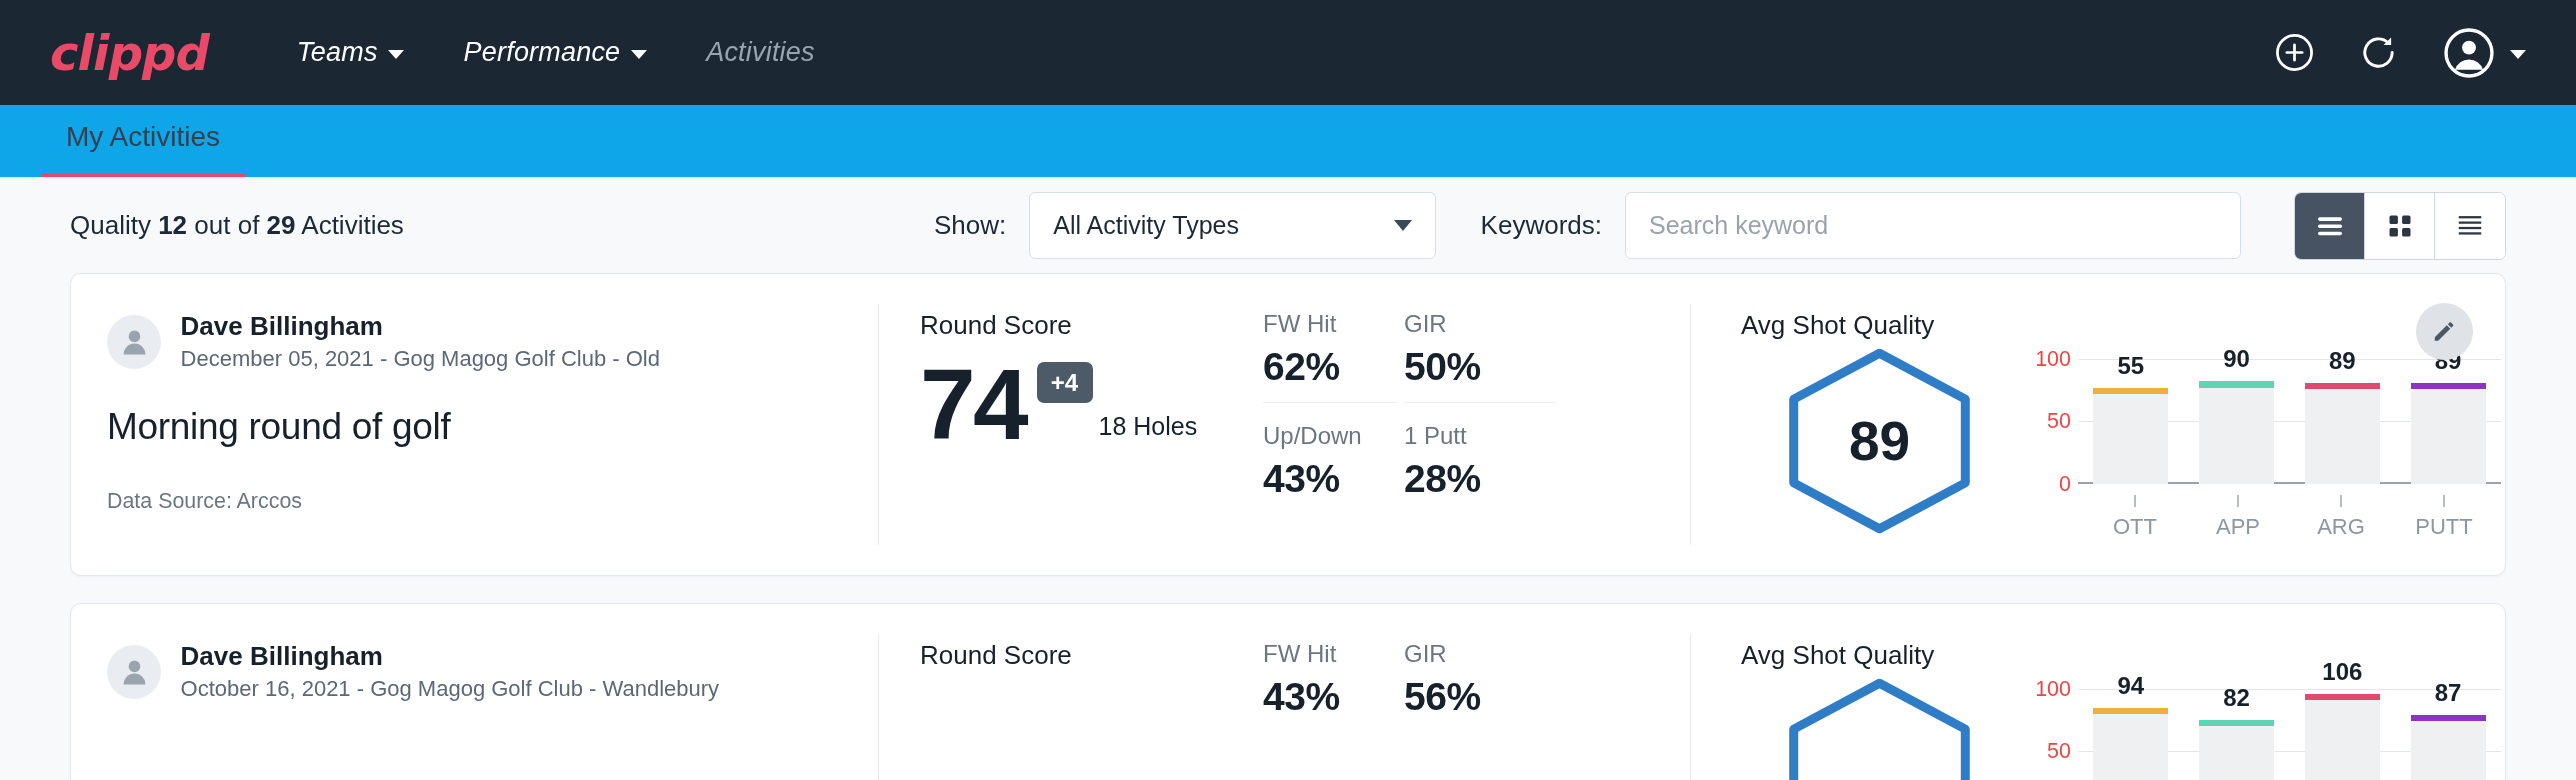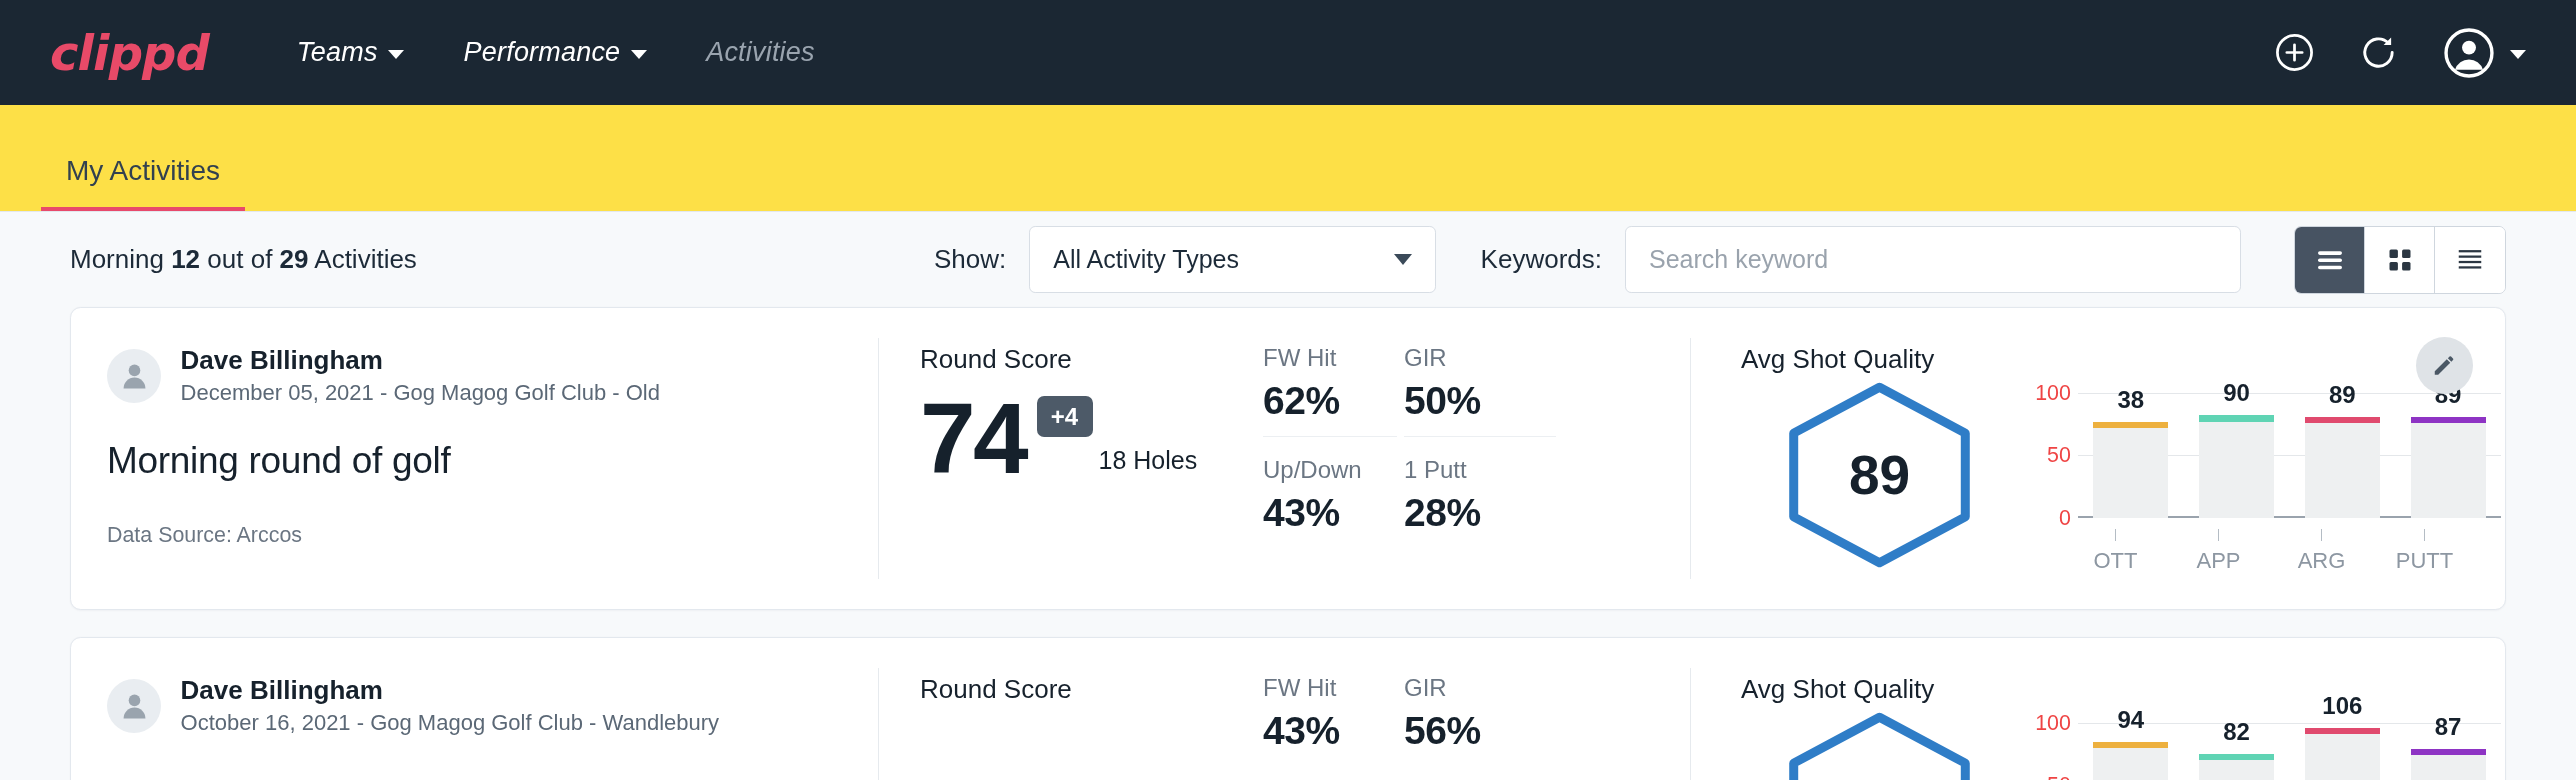--- a/index.html
+++ b/index.html
@@ -48,22 +48,22 @@
   }
   .navright {
     margin-left: auto;
     display: flex; align-items: center; gap: 43px;
   }
   .icobtn { cursor: pointer; display: flex; align-items: center; }
   .avatarwrap { display: flex; align-items: center; gap: 14.3px; cursor: pointer; }
 
   
   .tabbar {
-    height: 107px;
-    background: #fde047;
+    height: 73px;
+    background: #0ea5e9;
     display: flex;
     align-items: flex-end;
     padding: 0 41px;
     border-bottom: 0.9px solid #e3e8ee;
   }
   .tab {
     font-size: 28px;
     color: #3e4c59;
     padding: 0 25px 19.6px 25px;
     border-bottom: 4.5px solid transparent;
@@ -222,21 +222,21 @@
   .baseline { position: absolute; left: 0; right: 0; bottom: 0; height: 1.8px; background: #9aa3ad; }
   .bars { position: absolute; inset: 0; display: flex; justify-content: space-around; align-items: flex-end; }
   .barslot { width: 75px; position: relative; height: 100%; display: flex; align-items: flex-end; justify-content: center; }
   .bar { width: 75px; background: #eef0f1; position: relative; }
   .bartop { position: absolute; left: 0; right: 0; top: 0; height: 6.2px; }
   .barvalue {
     position: absolute; left: 0; right: 0;
     text-align: center;
     font-size: 24px; font-weight: 700; color: #16212c;
   }
-  .xaxis { display: flex; justify-content: flex-start; margin-left: 50px; margin-top: 7.1px; gap: 28px; }
+  .xaxis { display: flex; justify-content: center; margin-left: 50px; margin-top: 7.1px; gap: 28px; }
   .xtickwrap { width: 75px; display: flex; flex-direction: column; align-items: center; }
   .xtick { width: 1.8px; height: 12.5px; background: #b4bcc4; }
   .xlab { font-size: 22px; color: #8d97a2; margin-top: 7.1px; }
 
   .editbtn {
     position: absolute; top: 28.6px; right: 32px;
     width: 57px; height: 57px; border-radius: 50%;
     background: #dfe3e7;
     display: flex; align-items: center; justify-content: center;
     cursor: pointer;
@@ -287,21 +287,21 @@
 </div>
 
 <div class="tabbar">
   <div class="tab active">
     <span>My Activities</span>
   </div>
 </div>
 
 <div class="filterbar">
   <div class="viewing">
-    <span>Morning </span><b>12</b><span> out of </span><b>29</b><span> Activities</span>
+    <span>Quality </span><b>12</b><span> out of </span><b>29</b><span> Activities</span>
   </div>
 
   <div class="filter-mid">
     <span class="flabel">Show:</span>
     <div class="select">
       <span>All Activity Types</span>
       <span class="caret"></span>
     </div>
     <span class="flabel" style="margin-left:21.4px">Keywords:</span>
     <input class="searchbox" type="text" placeholder="Search keyword" style="">
@@ -402,21 +402,21 @@
               <div class="ylab" style="top:100%">0</div>
             </div>
             <div class="plot">
               <div class="gridline" style="top:0"></div>
               <div class="gridline" style="top:50%"></div>
               <div class="baseline"></div>
               <div class="bars">
                 <div class="barslot">
                   <div class="bar" style="height:77%">
                     <div class="bartop" style="background:#edb03e"></div>
-                    <div class="barvalue" style="top:-36px">38</div>
+                    <div class="barvalue" style="top:-36px">55</div>
                   </div>
                 </div>
                 <div class="barslot">
                   <div class="bar" style="height:82%">
                     <div class="bartop" style="background:#5fd4b4"></div>
                     <div class="barvalue" style="top:-36px">90</div>
                   </div>
                 </div>
                 <div class="barslot">
                   <div class="bar" style="height:81%">

